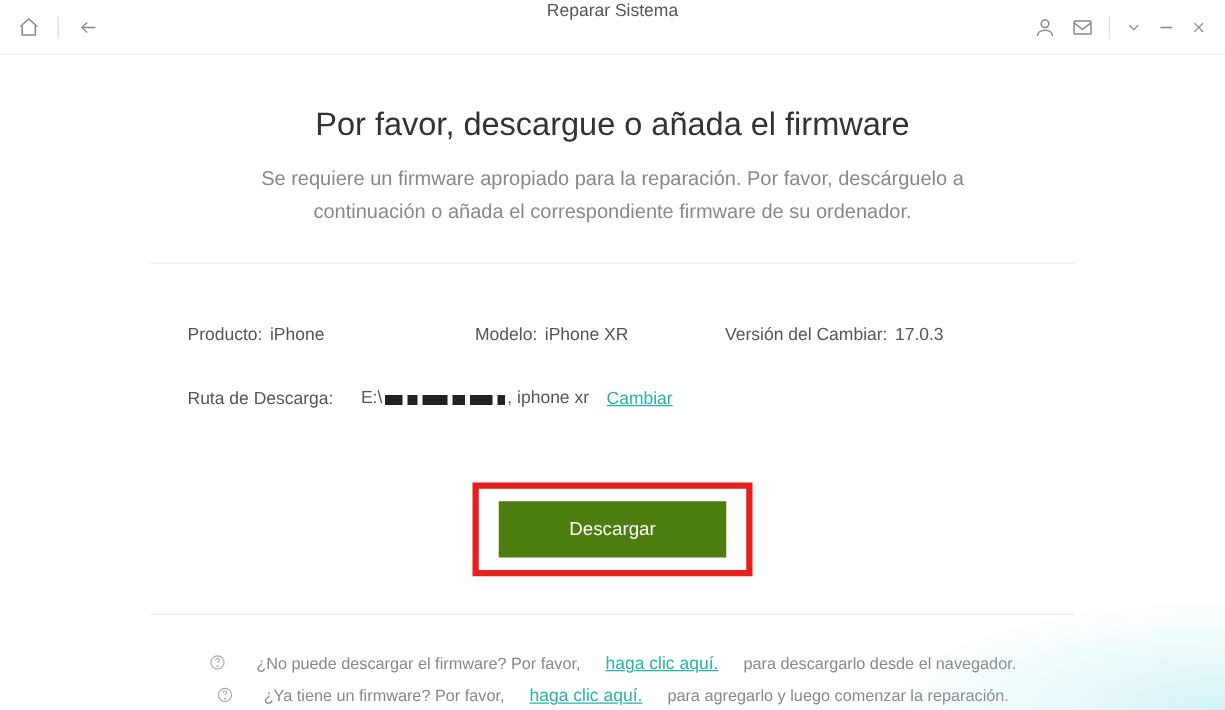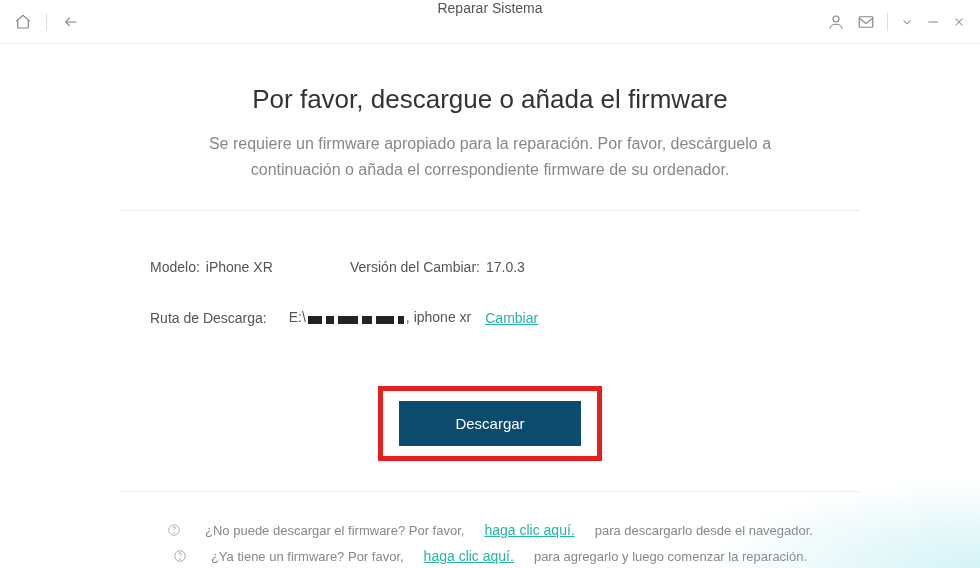--- a/index.html
+++ b/index.html
@@ -120,21 +120,21 @@
       text-align: center;
       margin-top: 30px;
       margin-bottom: 30px;
     }
     .download-highlight {
       display: inline-block;
       border: 5px solid #e61e1e;
       padding: 10px 16px;
     }
     .download-btn {
-      background: #0c4a6e;
+      background: #4d7c0f;
       color: #fff;
       border: none;
       padding: 14px 56px;
       font-size: 15px;
       cursor: pointer;
       min-width: 180px;
     }
     .help-section {
       padding-top: 30px;
       text-align: center;
@@ -227,20 +227,24 @@
 </div>
 
 <div class="main">
   <h1 class="page-title">Por favor, descargue o añada el firmware</h1>
   <p class="page-subtitle">Se requiere un firmware apropiado para la reparación. Por favor, descárguelo a continuación o añada el correspondiente firmware de su ordenador.</p>
 
   <div class="hr"></div>
 
   <div class="info-section">
     <div class="info-row">
+      <div class="info-pair p1">
+        <span class="info-label">Producto:</span>
+        <span class="info-value">iPhone</span>
+      </div>
       <div class="info-pair p2">
         <span class="info-label">Modelo:</span>
         <span class="info-value">iPhone XR</span>
       </div>
       <div class="info-pair">
         <span class="info-label">Versión del Cambiar:</span>
         <span class="info-value">17.0.3</span>
       </div>
     </div>
 

